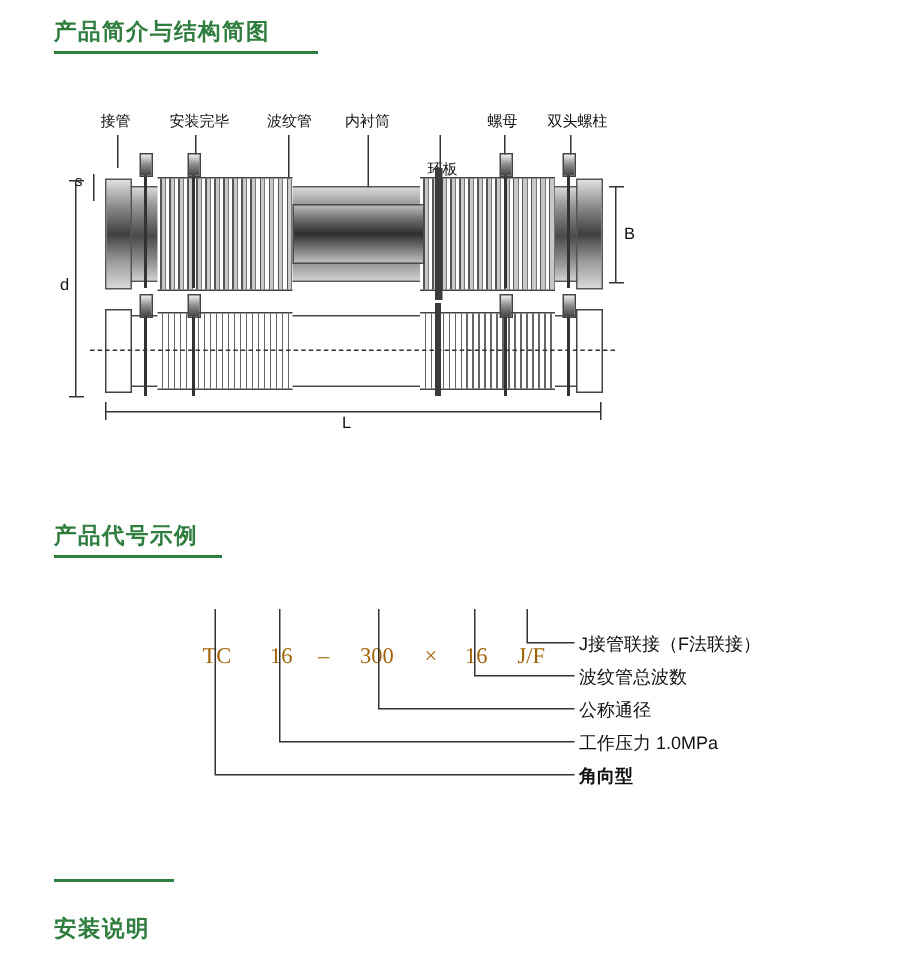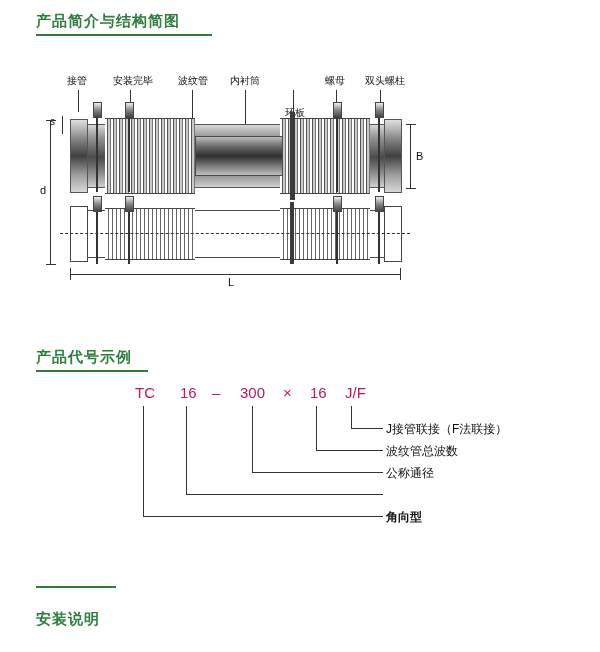--- a/index.html
+++ b/index.html
@@ -163,23 +163,24 @@
     position: absolute;
     left: 40px;
     top: 378px;
     width: 520px;
     height: 160px;
     font-family: "Liberation Serif", serif;
   }
   .code-token {
     position: absolute;
     font-size: 15px;
-    color: #be185d;
-    font-family: Liberation Sans, sans-serif;
+    color: #a16207;
+    font-family: Liberation Serif, serif;
     white-space: nowrap;
+    margin-top: 46px;
   }
   .leg-desc {
     position: absolute;
     font-size: 12px;
     color: #111;
     white-space: nowrap;
     font-family: "Liberation Sans", sans-serif;
   }
   .leg-v { position: absolute; width: 1px; background: #333; }
   .leg-h { position: absolute; height: 1px; background: #333; }
@@ -295,20 +296,21 @@
   <div class="leg-v" style="left:276px; top:28px; height:44px;"></div>
   <div class="leg-h" style="left:276px; top:72px; width:67px;"></div>
   <div class="leg-desc" style="left:346px; top:65px;">波纹管总波数</div>
 
   <div class="leg-v" style="left:212px; top:28px; height:66px;"></div>
   <div class="leg-h" style="left:212px; top:94px; width:131px;"></div>
   <div class="leg-desc" style="left:346px; top:87px;">公称通径</div>
 
   <div class="leg-v" style="left:146px; top:28px; height:88px;"></div>
   <div class="leg-h" style="left:146px; top:116px; width:197px;"></div>
+  <div class="leg-desc" style="left:346px; top:109px;">工作压力 1.0MPa</div>
 
   <div class="leg-v" style="left:103px; top:28px; height:110px;"></div>
   <div class="leg-h" style="left:103px; top:138px; width:240px;"></div>
   <div class="leg-desc" style="left:346px; top:131px;font-weight:bold;">角向型</div>
 </div>
 
 <div class="section-title" style="left:36px; top:564px;margin-top:46px;">安装说明</div>
 <div class="title-underline" style="left:36px; top:586px; width:80px;"></div>
 
 <div id="install-notes">

